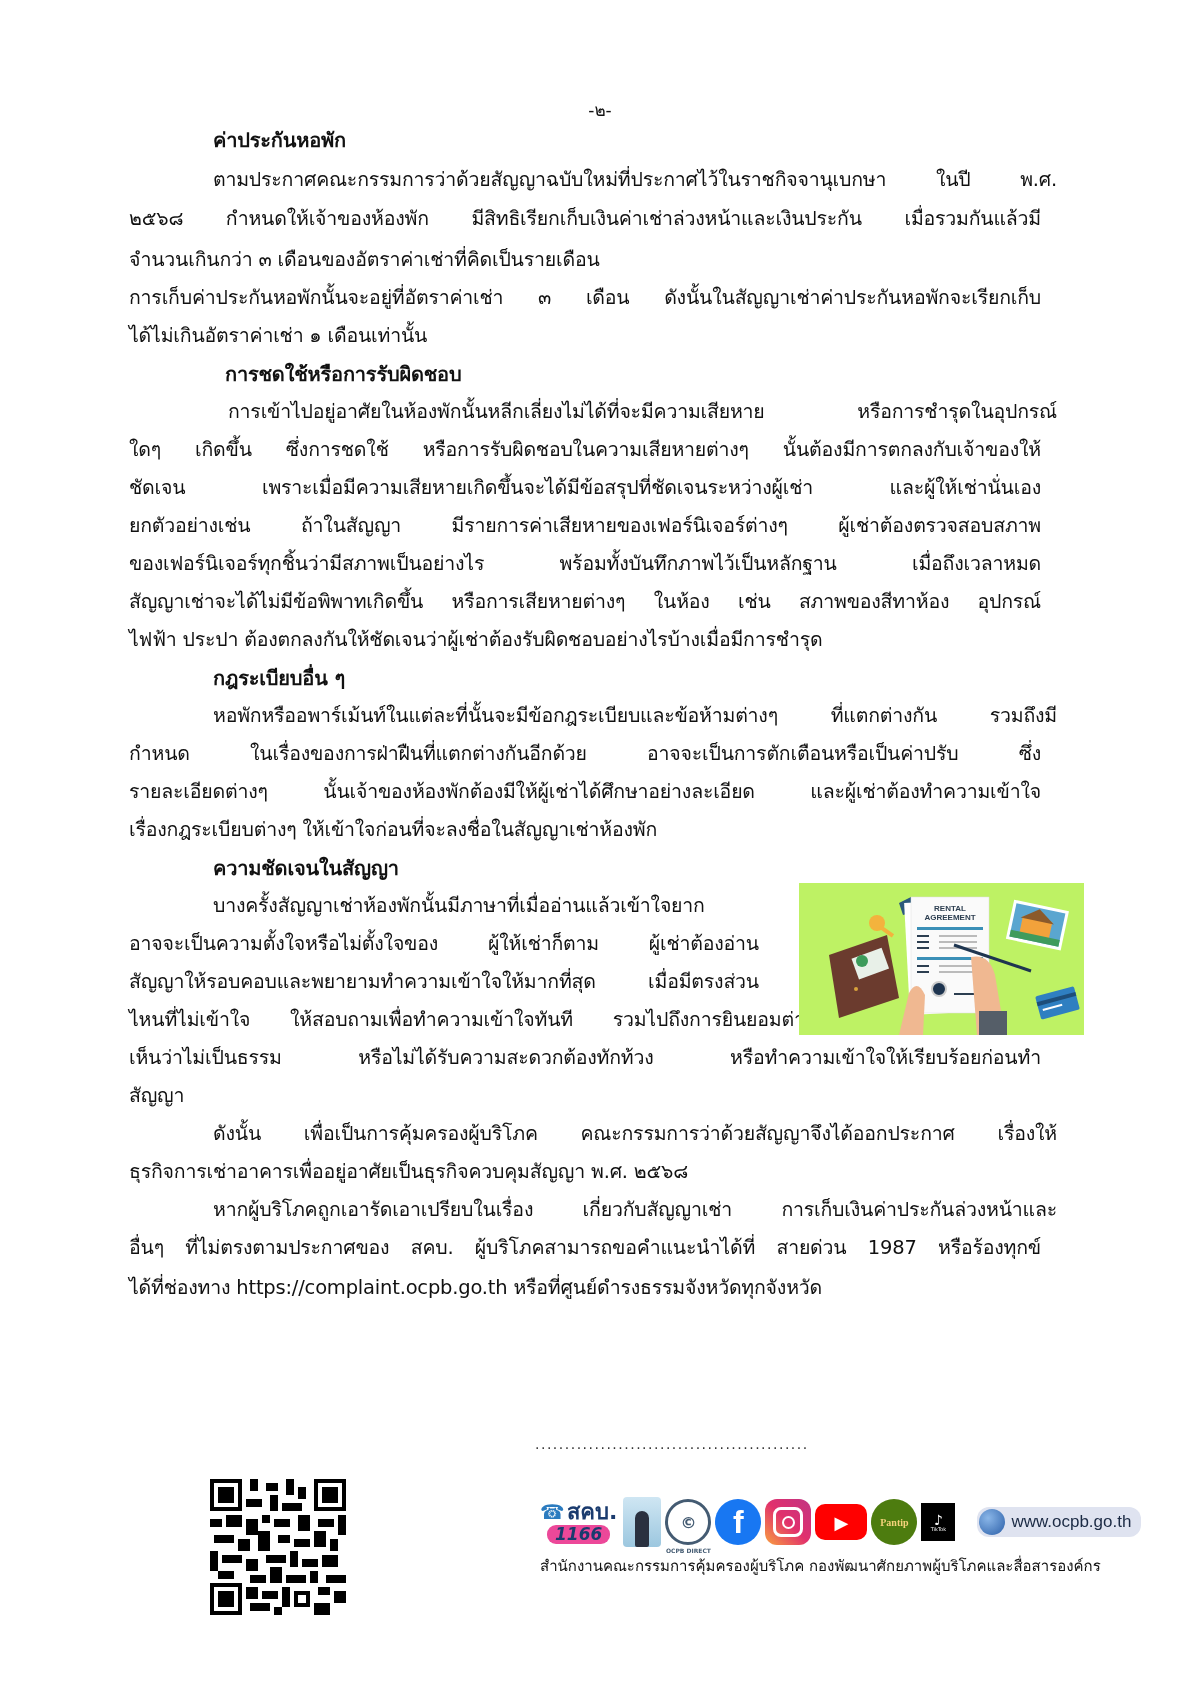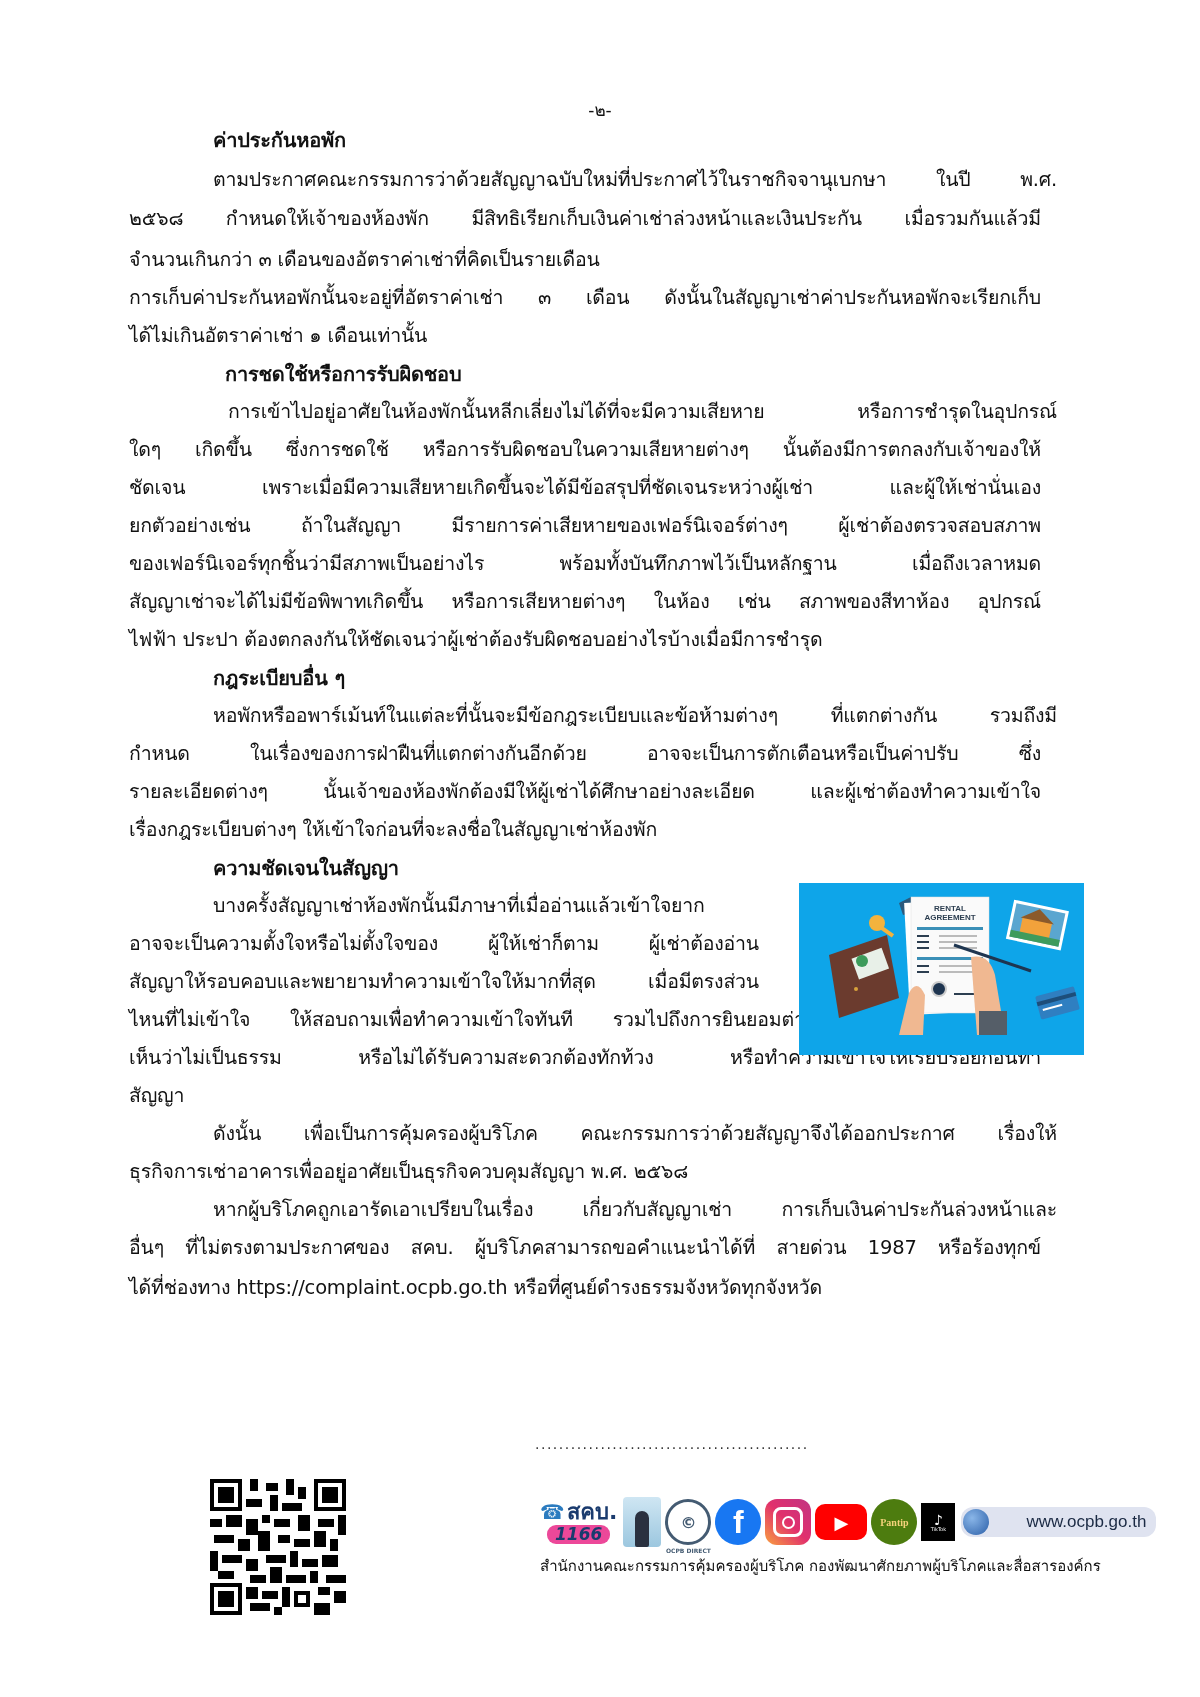--- a/index.html
+++ b/index.html
@@ -2,21 +2,21 @@
 <html><head>
   <meta charset="utf-8">
   <style>
     html, body { margin: 0; padding: 0; background: #ffffff; }
     body { width: 1200px; height: 1697px; position: relative; overflow: hidden;
       font-family: "DejaVu Sans", "Liberation Sans", sans-serif; color: #111; }
     .page-num { position: absolute; top: 96px; left: 0; width: 1200px; text-align: center; font-size: 17px; }
     .line { position: absolute; left: 129px; font-size: 19.5px; white-space: nowrap; letter-spacing: -0.2px; }
     .heading { font-weight: bold; font-size: 20px; }
     .justify { width: 912px; text-align: justify; text-align-last: justify; }
-    .illus { position: absolute; left: 799px; top: 883px; width: 285px; height: 172px; background: #0ea5e9; overflow: hidden; }
+    .illus { position: absolute; left: 799px; top: 883px; width: 285px; height: 152px; background: #bef264; overflow: hidden; }
     .qr { position: absolute; left: 210px; top: 1479px; width: 136px; height: 136px; background: #fff; }
     .dots { position: absolute; left: 535px; top: 1436px; font-size: 14px; letter-spacing: 1.5px; color: #333; }
     .prakas { position: absolute; left: 248px; top: 1504px; font-size: 24px; }
     .logos { position: absolute; left: 540px; top: 1497px; height: 50px; display: flex; align-items: center; gap: 4px; }
     .logo-circle { width: 46px; height: 46px; border-radius: 50%; display: flex; align-items: center; justify-content: center; color: #fff; font-weight: bold; }
     .footer-org { position: absolute; left: 540px; top: 1554px; font-size: 15px; font-weight: normal; white-space: nowrap; }
   </style>
 </head>
 <body>
 
@@ -201,19 +201,19 @@
       <div style="width:9px; height:9px; border:2px solid #fff; border-radius:50%;"></div>
     </div>
   </div>
   <div style="width:52px; height:36px; background:#ff0000; border-radius:10px; display:flex; align-items:center; justify-content:center; color:#fff; font-size:18px;">▶</div>
   <div class="logo-circle" style="background:#4d7c0f; font-size:10px; color:#f4d27a; font-family:'Liberation Serif',serif;">
     <span>Pantip</span>
   </div>
   <div style="width:34px; height:38px; background:#000; color:#fff; display:flex; flex-direction:column; align-items:center; justify-content:center; font-size:14px; line-height:1;">
     ♪<span style="font-size:5px;">TikTok</span>
   </div>
-  <div style="display:flex; align-items:center; background:#dfe3f0; border-radius:12px; padding:2px 10px 2px 2px; margin-left:2px;gap:31px;">
+  <div style="display:flex; align-items:center; background:#dfe3f0; border-radius:12px; padding:2px 10px 2px 2px; margin-left:18px;">
     <span style="width:26px; height:26px; border-radius:50%; background:radial-gradient(circle at 35% 35%,#8ab6e8,#2b5fa8); margin-right:6px;"></span>
     <span style="font-size:17px; color:#1b2a44; font-family:'Liberation Sans',sans-serif;">www.ocpb.go.th</span>
   </div>
 </div>
 
 <div class="footer-org">สำนักงานคณะกรรมการคุ้มครองผู้บริโภค กองพัฒนาศักยภาพผู้บริโภคและสื่อสารองค์กร</div>
 
 </body></html>

